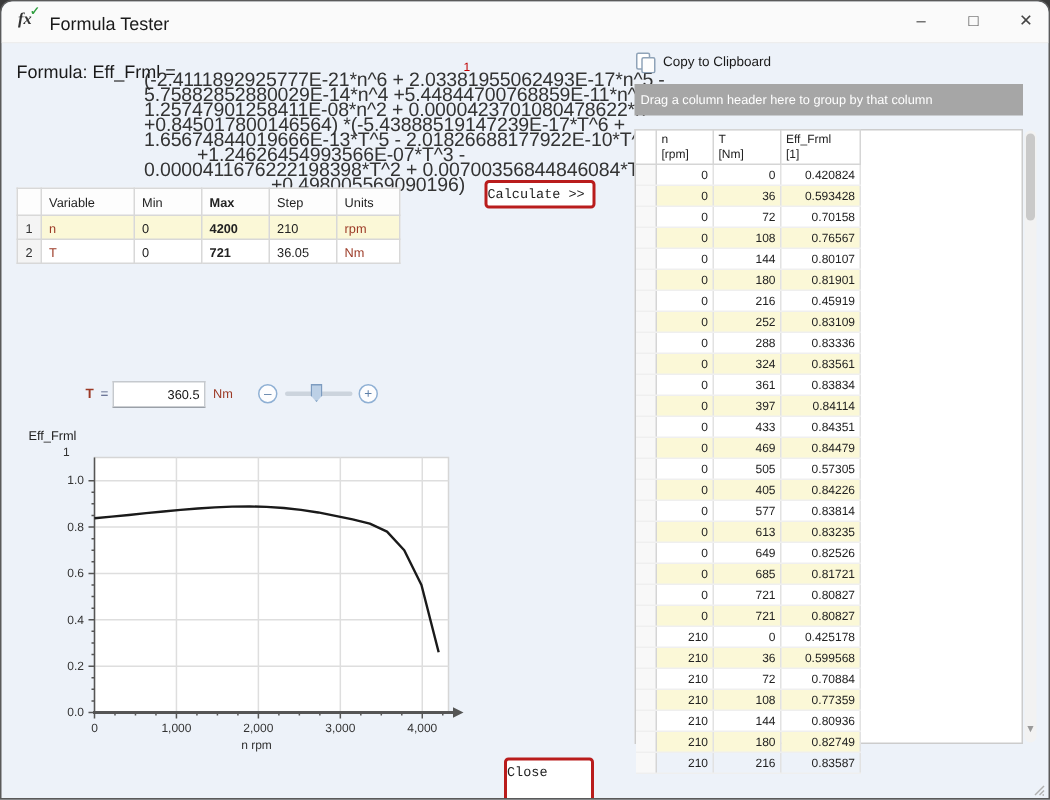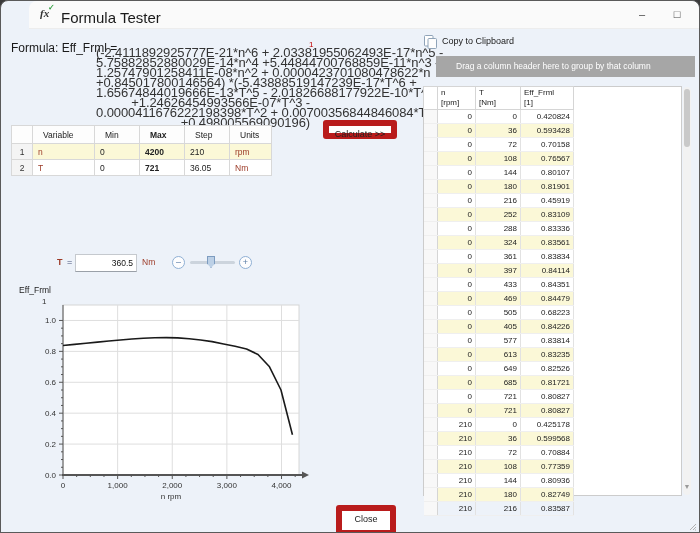--- a/index.html
+++ b/index.html
@@ -2,46 +2,46 @@
 <html style="--winbg: #edf2f9; --titlebar: #fafafa; --accent: #9c3a26; --marker: #c00000; --groupbar: #a6a6a6; --altrow: #fbf8d7; --slblue: #8fb0d4;"><head>
 <meta charset="utf-8">
 <style>
   *{margin:0;padding:0;box-sizing:border-box;}
   html,body{width:700px;height:533px;}
   body{background:#3a3a3a;font-family:"Liberation Sans",sans-serif;}
   .window{position:relative;width:700px;height:533px;background:var(--winbg,#edf2f9);
           border:1px solid #5a5a5a;border-radius:8px 8px 0 0;overflow:hidden;}
   
   .titlebar{position:absolute;left:0;top:0;right:0;height:28px;background:var(--titlebar,#fafafa);
-            border-bottom:1px solid #ededed;border-radius:8px 8px 0 0;margin-left:28px;}
+            border-bottom:1px solid #ededed;border-radius:8px 8px 0 0;}
   .title-icon{position:absolute;left:11px;top:6px;font-style:italic;font-family:"Liberation Serif",serif;
               font-size:11px;color:#333;font-weight:bold;}
   .title-icon .chk{position:absolute;left:8px;top:-4px;color:#2e9e3e;font-size:8px;font-style:normal;font-weight:bold;}
-  .title-text{position:absolute;left:32px;top:8px;font-size:15px;color:#1a1a1a;}
+  .title-text{position:absolute;left:32px;top:8px;font-size:12px;color:#1a1a1a;}
   .winbtn{position:absolute;top:5px;width:32px;height:18px;text-align:center;font-size:11px;
           color:#444;line-height:17px;cursor:default;}
   #btn-min{left:597px;} #btn-max{left:632px;} #btn-x{left:667px;}
   
   .formula-label{position:absolute;left:10px;top:40px;font-size:12px;color:#1a1a1a;}
   .formula-lines{position:absolute;left:95px;top:47px;width:214px;font-size:13px;line-height:10px;
                  color:#333;white-space:pre;letter-spacing:-0.1px;text-align:right;}
   .formula-marker{position:absolute;left:308px;top:39px;font-size:8px;color:var(--marker,#c00000);}
   
   #vars-table{position:absolute;left:10px;top:124px;border-collapse:collapse;font-size:8.5px;background:#fff;}
   #vars-table th{border:1px solid #d8d8d8;background:#fdfdfd;font-weight:normal;color:#222;
-                 text-align:left;padding:3px 10px;height:18px;}
+                 text-align:left;padding:3px 5px;height:18px;}
   #vars-table td{border:1px solid #d8d8d8;color:#222;text-align:left;padding:2px 5px;height:16px;}
   #vars-table .rownum{background:#f4f4f4;width:14px;text-align:center;color:#333;}
   #vars-table tr.hl td:not(.rownum){background:var(--altrow,#fbf8d7);}
   #vars-table .varname{color:var(--accent,#9c3a26);}
   #vars-table .c-var{width:62px;} #vars-table .c-min{width:45px;} #vars-table .c-max{width:45px;font-weight:bold;}
   #vars-table .c-step{width:45px;} #vars-table .c-units{width:42px;}
   
-  .btn{position:absolute;background:#fff;border:6px solid #b91c1c;border-radius:3px;font-size:9px;
-       color:#222;text-align:center;cursor:default;}
+  .btn{position:absolute;background:#fff;border:2px solid #b91c1c;border-radius:3px;font-size:9px;
+       color:#222;text-align:left;cursor:default;font-family:Liberation Mono, monospace;}
   #calc-btn{left:322px;top:119px;width:74px;height:19px;line-height:17px;}
   #close-btn{left:335px;top:504px;width:60px;height:31px;line-height:17px;}
   
   .sl-label{position:absolute;left:56px;top:256px;font-size:9px;color:var(--accent,#9c3a26);font-weight:bold;}
   .sl-eq{position:absolute;left:66px;top:256px;font-size:9px;color:#44507a;}
   .sl-input{position:absolute;left:74px;top:253px;width:62px;height:15px;background:#fff;
             border:1px solid #c5c9ce;border-bottom:1px solid #9aa0a8;font-size:8.5px;color:#111;
             text-align:right;padding:8px 3px;font-family:"Liberation Sans",sans-serif;}
   .sl-unit{position:absolute;left:141px;top:256px;font-size:8.5px;color:var(--accent,#9c3a26);}
   .roundbtn{position:absolute;top:255px;width:13px;height:13px;border:1px solid var(--slblue,#8fb0d4);
@@ -52,22 +52,22 @@
             clip-path:polygon(0 0,100% 0,100% 62%,50% 100%,0 62%);border:1px solid #7d9cc0;}
   
   .chart{position:absolute;left:8px;top:280px;width:302px;height:222px;}
   .chart svg{overflow:visible;}
   .chart-title{font-size:8.5px;fill:#222;}
   .tick{font-size:8px;fill:#333;}
   
   .copy-row{position:absolute;left:422px;top:33px;height:15px;font-size:9px;color:#1a1a1a;}
   .copy-icon{position:absolute;left:0;top:0;}
   .copy-label{position:absolute;left:19px;top:2px;white-space:nowrap;}
-  .group-bar{position:absolute;left:435px;top:55px;width:259px;height:21px;background:var(--groupbar,#a6a6a6);
-             color:#fff;font-size:8.5px;line-height:21px;padding-left:20px;}
+  .group-bar{position:absolute;left:422px;top:55px;width:259px;height:21px;background:var(--groupbar,#a6a6a6);
+             color:#fff;font-size:8.5px;line-height:21px;padding-left:4px;}
   .grid-backdrop{position:absolute;left:422px;top:85px;width:259px;height:410px;background:#fff;
                  border:1px solid #ccc;}
   #results-table{position:absolute;left:422px;top:85px;border-collapse:collapse;font-size:8px;}
   #results-table th{border:1px solid #d5d5d5;background:#fff;font-weight:normal;color:#222;
                     text-align:left;vertical-align:top;padding:1px 3px;height:23px;line-height:10px;}
   #results-table td{border-right:1px solid #e2e2e2;border-bottom:1px solid #efefef;color:#222;
                     text-align:right;padding:0 3px;height:13px;line-height:13px;}
   #results-table td.ind{background:#f8f8f8;width:14px;border-right:1px solid #d5d5d5;}
   #results-table tr.alt td:not(.ind){background:var(--altrow,#fbf8d7);}
   #results-table .c-n{width:38px;} #results-table .c-t{width:45px;} #results-table .c-eff{width:53px;}
@@ -327,21 +327,21 @@
         <tr class="alt">
           <td class="ind"></td>
           <td class="c-n">0</td>
           <td class="c-t">469</td>
           <td class="c-eff">0.84479</td>
         </tr>
         <tr>
           <td class="ind"></td>
           <td class="c-n">0</td>
           <td class="c-t">505</td>
-          <td class="c-eff">0.68223</td>
+          <td class="c-eff">0.57305</td>
         </tr>
         <tr class="alt">
           <td class="ind"></td>
           <td class="c-n">0</td>
           <td class="c-t">405</td>
           <td class="c-eff">0.84226</td>
         </tr>
         <tr>
           <td class="ind"></td>
           <td class="c-n">0</td>

